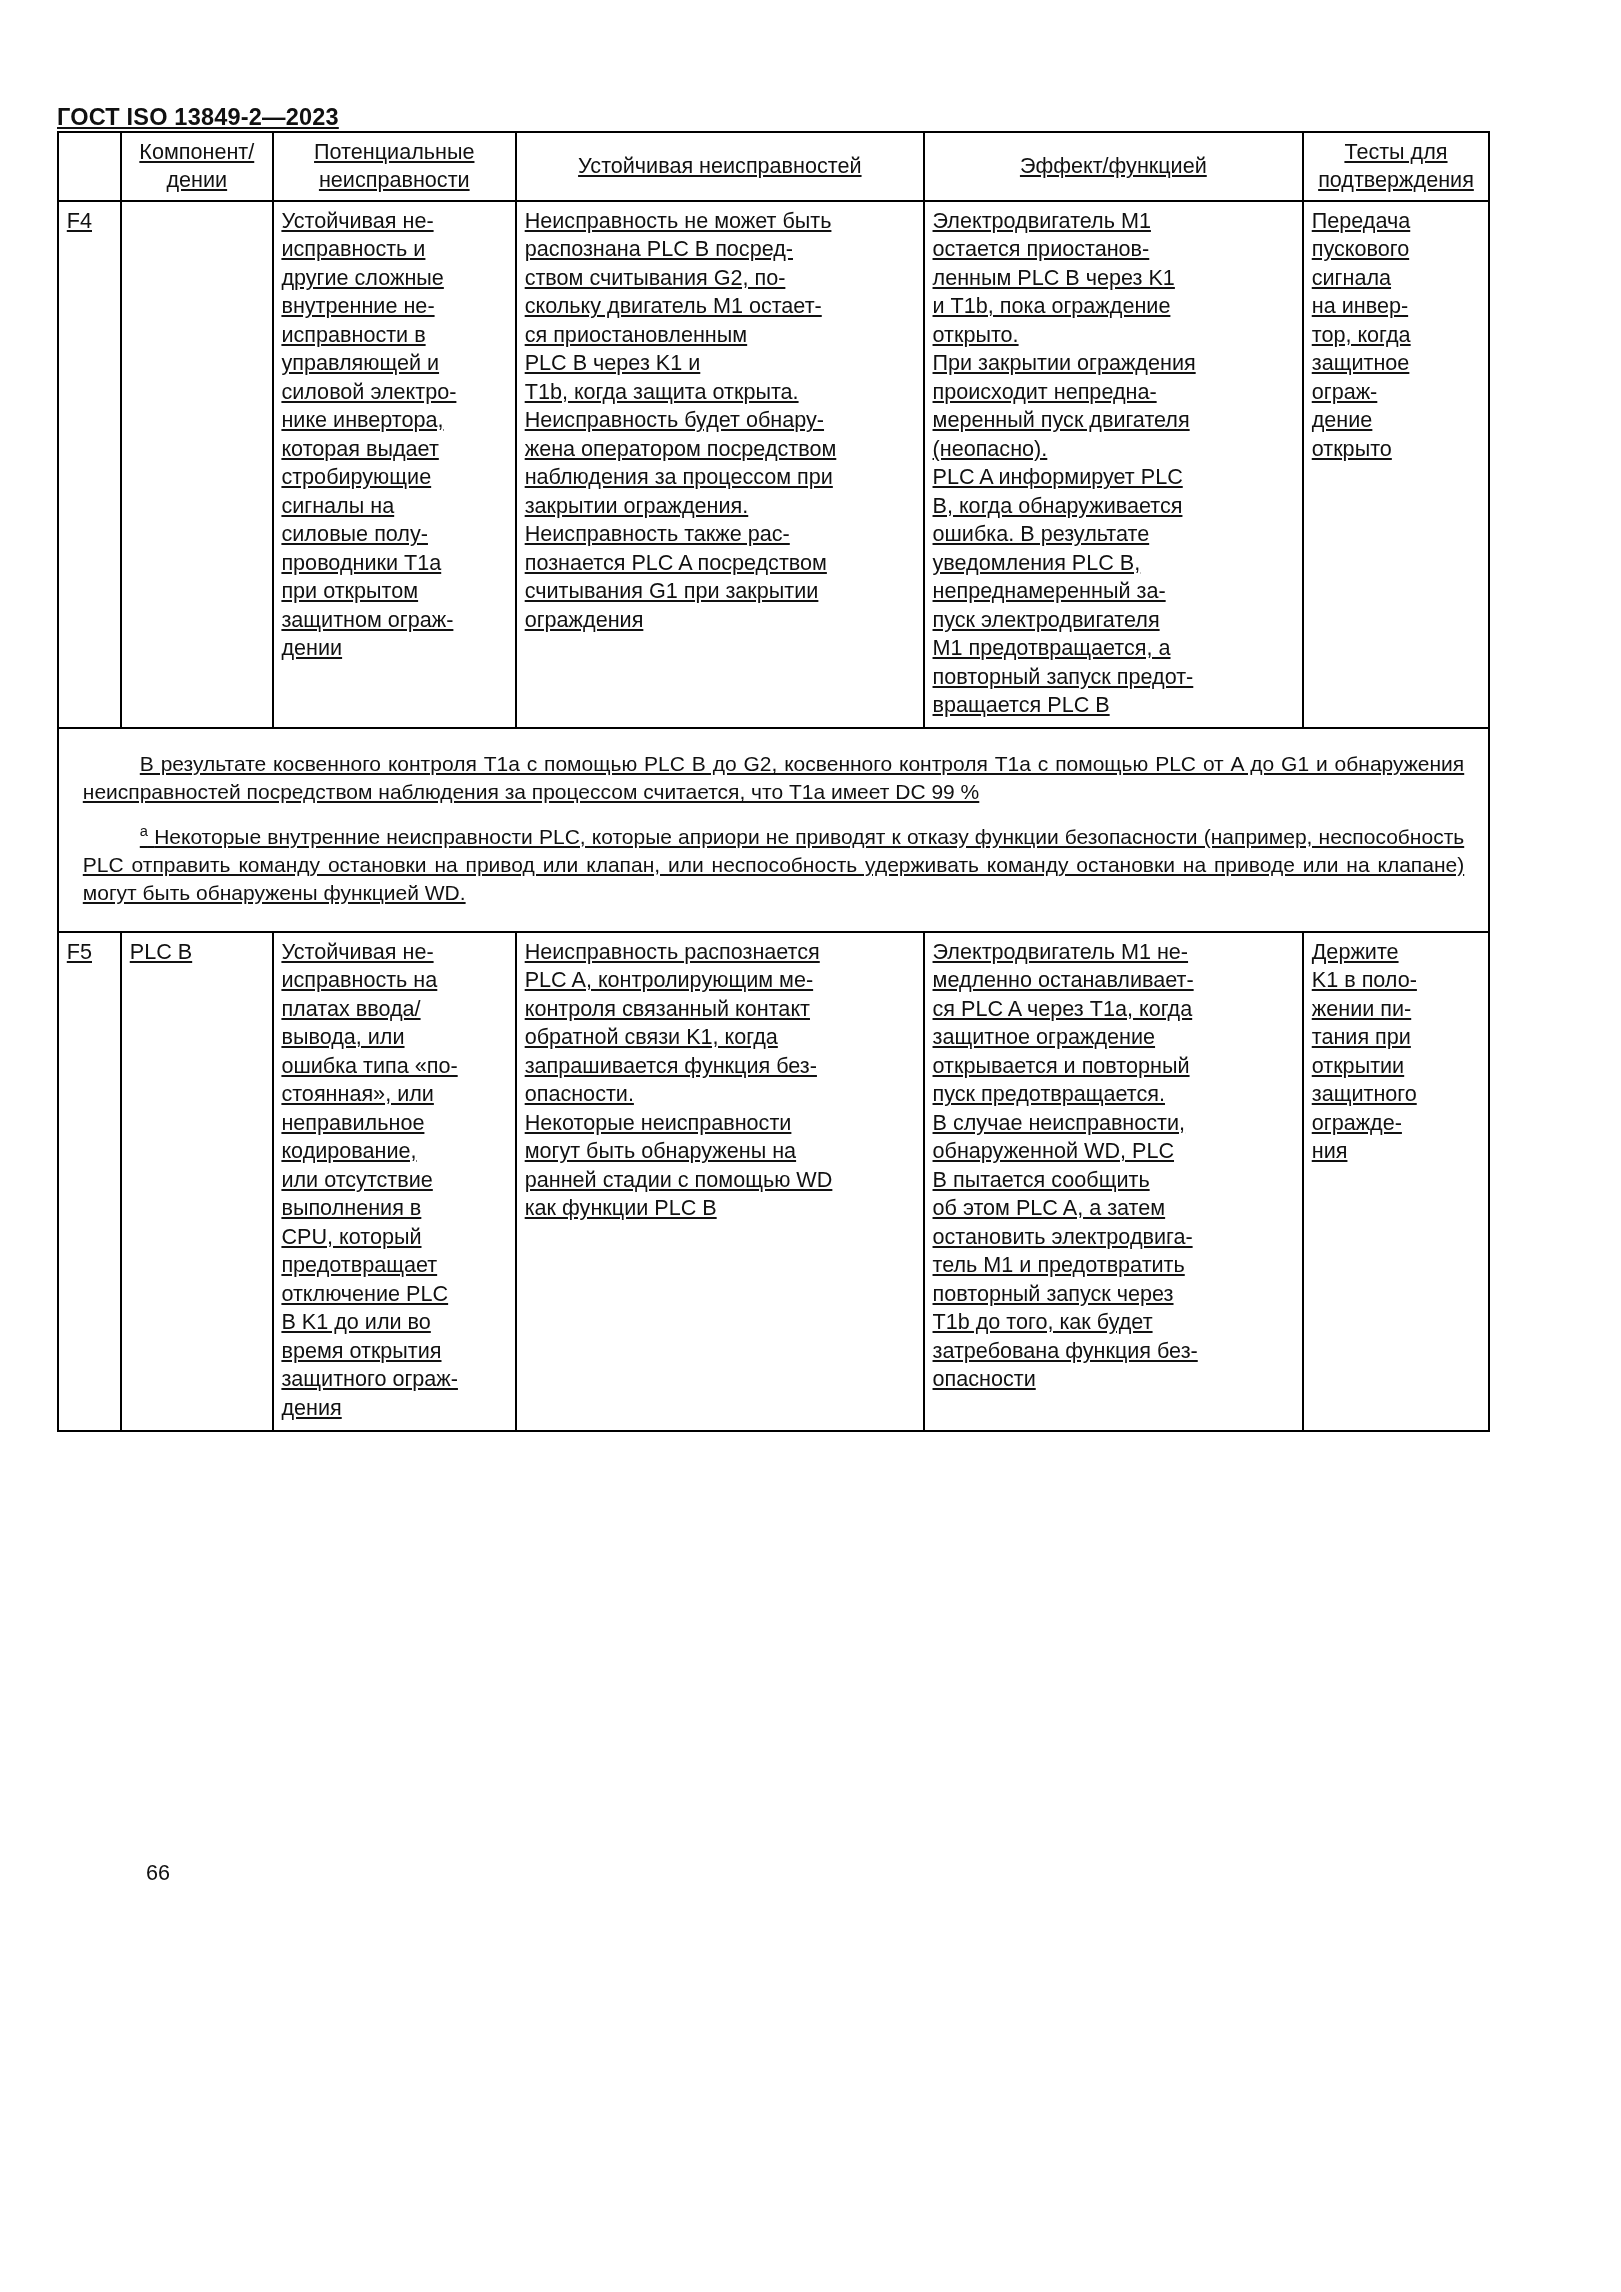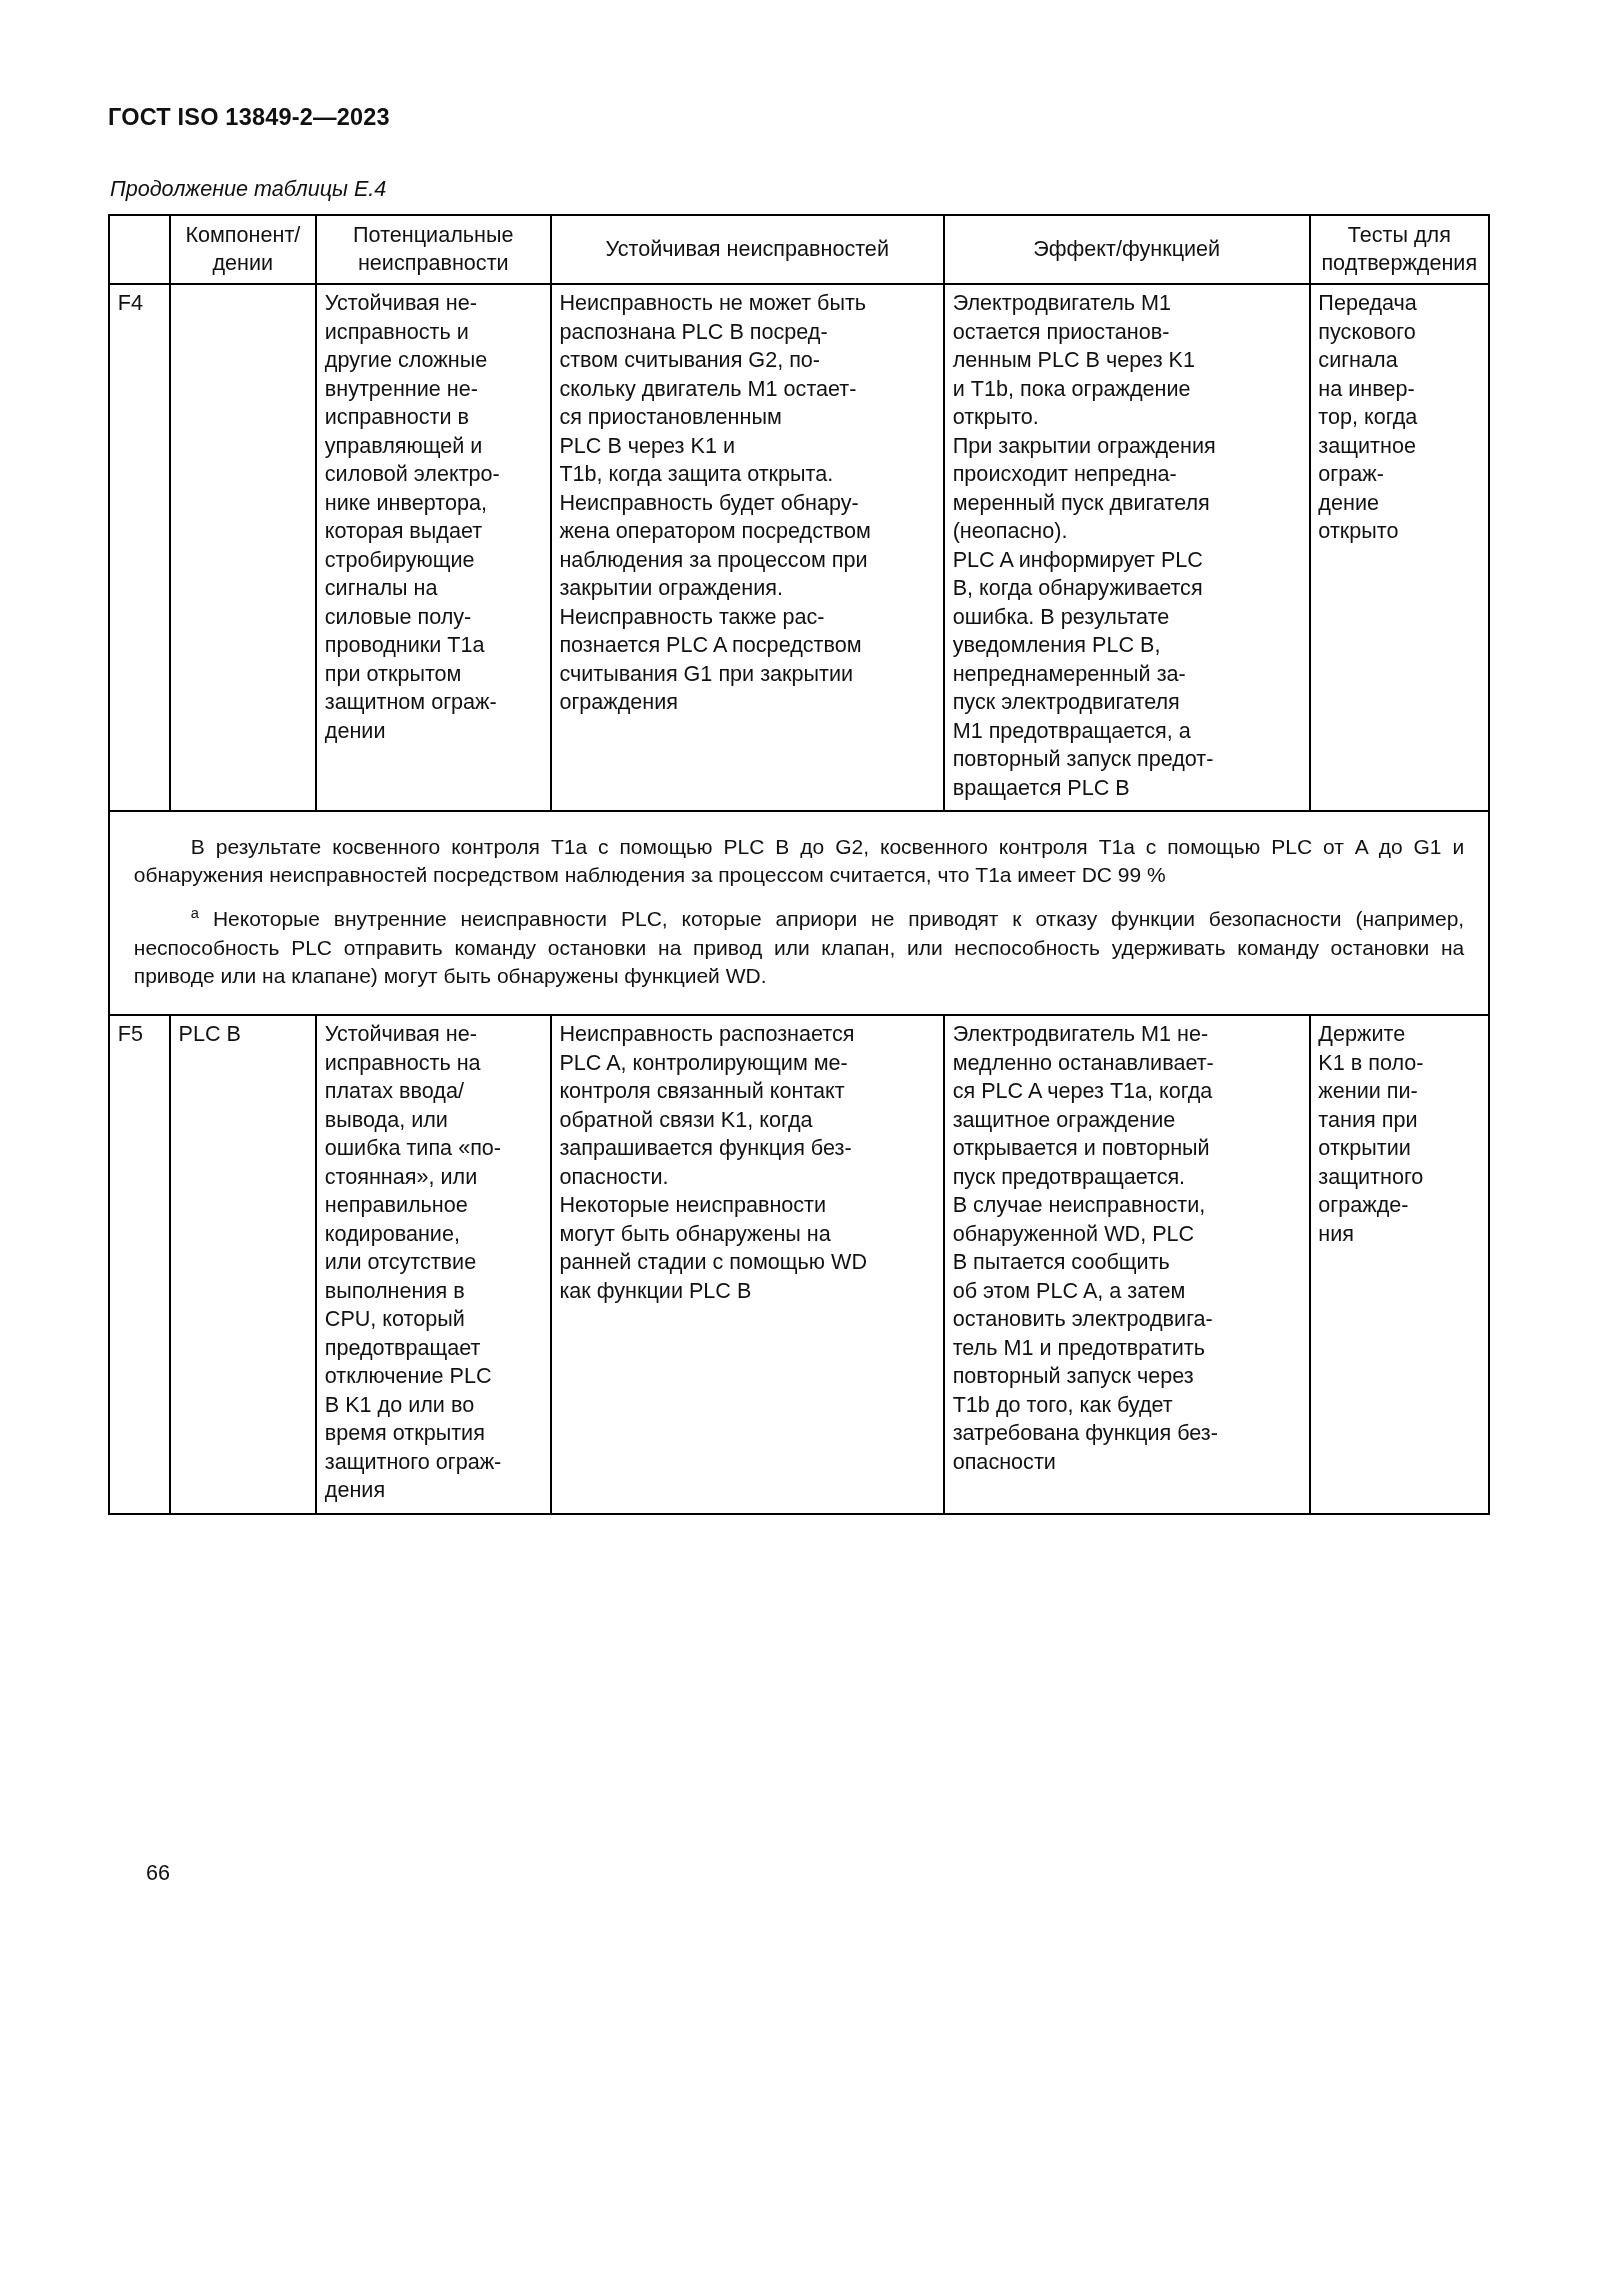--- a/index.html
+++ b/index.html
@@ -11,22 +11,23 @@
     height: 2293px;
     background: #ffffff;
     color: #111111;
     font-family: "Liberation Sans", sans-serif;
     position: relative;
     overflow: hidden;
   }
   .page {
     position: absolute;
     top: 0; left: 0; right: 0; bottom: 0;
-    padding: 104px 131px 0 108px;
+    padding: 104px 131px 0 57px;
     box-sizing: border-box;
+    text-decoration: underline;
   }
   .doc-header {
     font-size: 23.5px;
     font-weight: bold;
     letter-spacing: 0.2px;
   }
   .table-caption {
     font-style: italic;
     font-size: 21.6px;
     margin: 45px 0 11.8px 2px;
@@ -87,21 +88,20 @@
     font-size: 21.6px;
   }
 </style>
 </head>
 <body>
 
 <div class="page">
 
   <div class="doc-header">ГОСТ ISO 13849-2—2023</div>
 
-  <div class="table-caption">Продолжение таблицы Е.4</div>
 
   <table class="fault-table">
     <colgroup>
       <col style="width:4.4%">
       <col style="width:10.6%">
       <col style="width:17%">
       <col style="width:28.5%">
       <col style="width:26.5%">
       <col style="width:13%">
     </colgroup>

